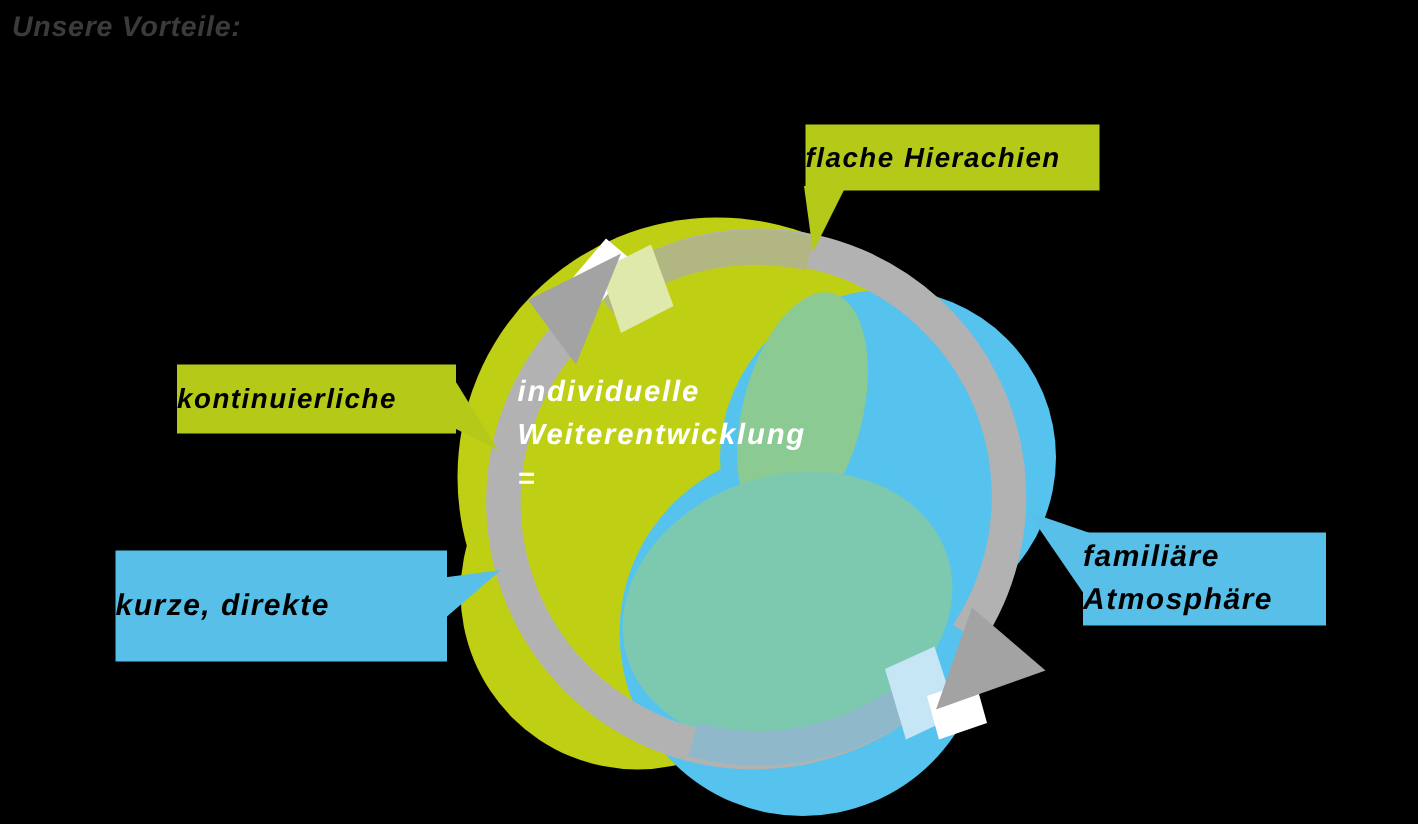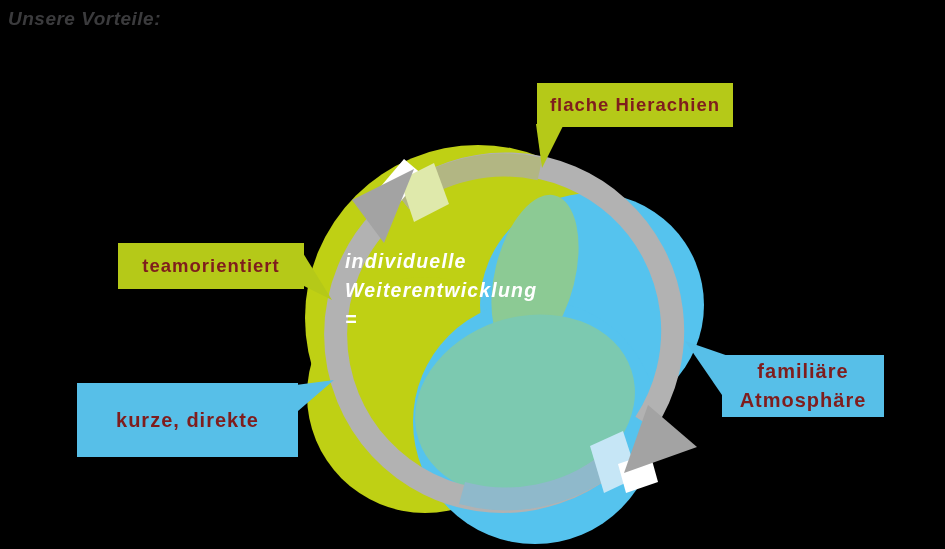--- a/index.html
+++ b/index.html
@@ -28,34 +28,35 @@
     font-weight: bold;
     font-style: italic;
     letter-spacing: 0.5px;
     color: #3b3b3d;
     white-space: nowrap;
   }
   .callout {
     position: absolute;
     display: flex;
     flex-direction: column;
-    align-items: center;
+    align-items: flex-start;
     justify-content: center;
-    color: #7f1d1d;
+    color: #000000;
     font-weight: bold;
+    font-style: italic;
     text-align: center;
     letter-spacing: 1px;
     line-height: 1.45;
     white-space: nowrap;
   }
   .callout.green { background: #b5c918; }
   .callout.blue  { background: #57bfe8; }
   #label-flache     { left: 537px; top: 83px;  width: 196px; height: 44px; font-size: 18.5px; }
   #label-team       { left: 118px; top: 243px; width: 186px; height: 46px; font-size: 18.5px; }
-  #label-kurze      { left: 77px;  top: 383px; width: 221px; height: 74px; font-size: 20px; }
+  #label-kurze      { left: 77px;  top: 367px; width: 221px; height: 74px; font-size: 20px; }
   #label-familiaere { left: 722px; top: 355px; width: 162px; height: 62px; font-size: 20px; }
   .center-text {
     position: absolute;
     left: 345px;
     top: 247px;
     width: 330px;
     color: #ffffff;
     font-weight: bold;
     font-style: italic;
     font-size: 19.5px;
@@ -98,21 +99,21 @@
     <polygon points="685,341 740,360 722,395" fill="#57bfe8"></polygon>
   </svg>
 
   <div class="page-title">Unsere Vorteile:</div>
 
   <div id="label-flache" class="callout green">
     <span>flache Hierachien</span>
   </div>
 
   <div id="label-team" class="callout green">
-    <span>teamorientiert</span>
+    <span>kontinuierliche</span>
   </div>
 
   <div id="label-kurze" class="callout blue">
     <span>kurze, direkte</span>
   </div>
 
   <div id="label-familiaere" class="callout blue">
     <span>familiäre</span>
     <span>Atmosphäre</span>
   </div>

